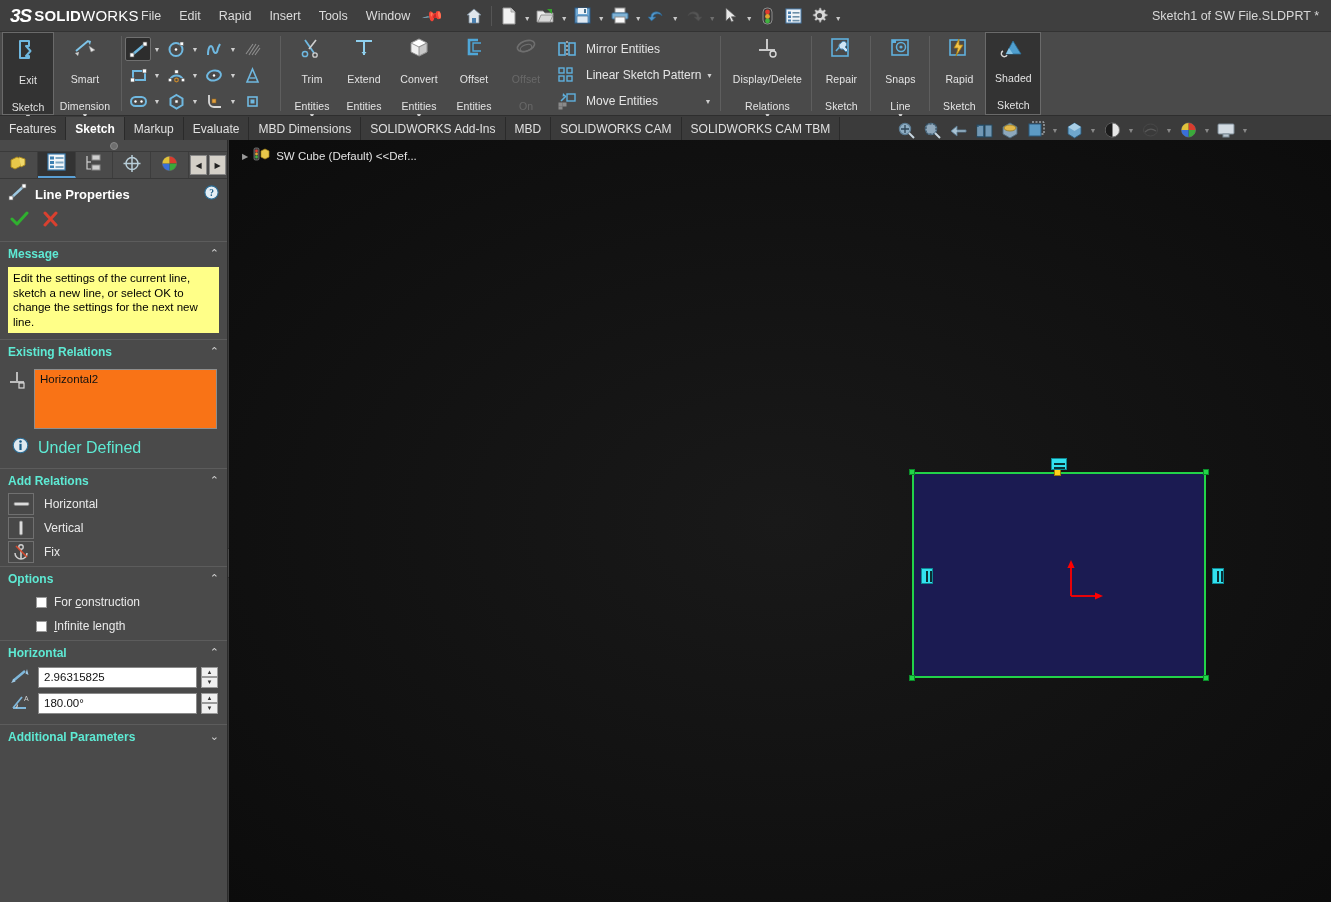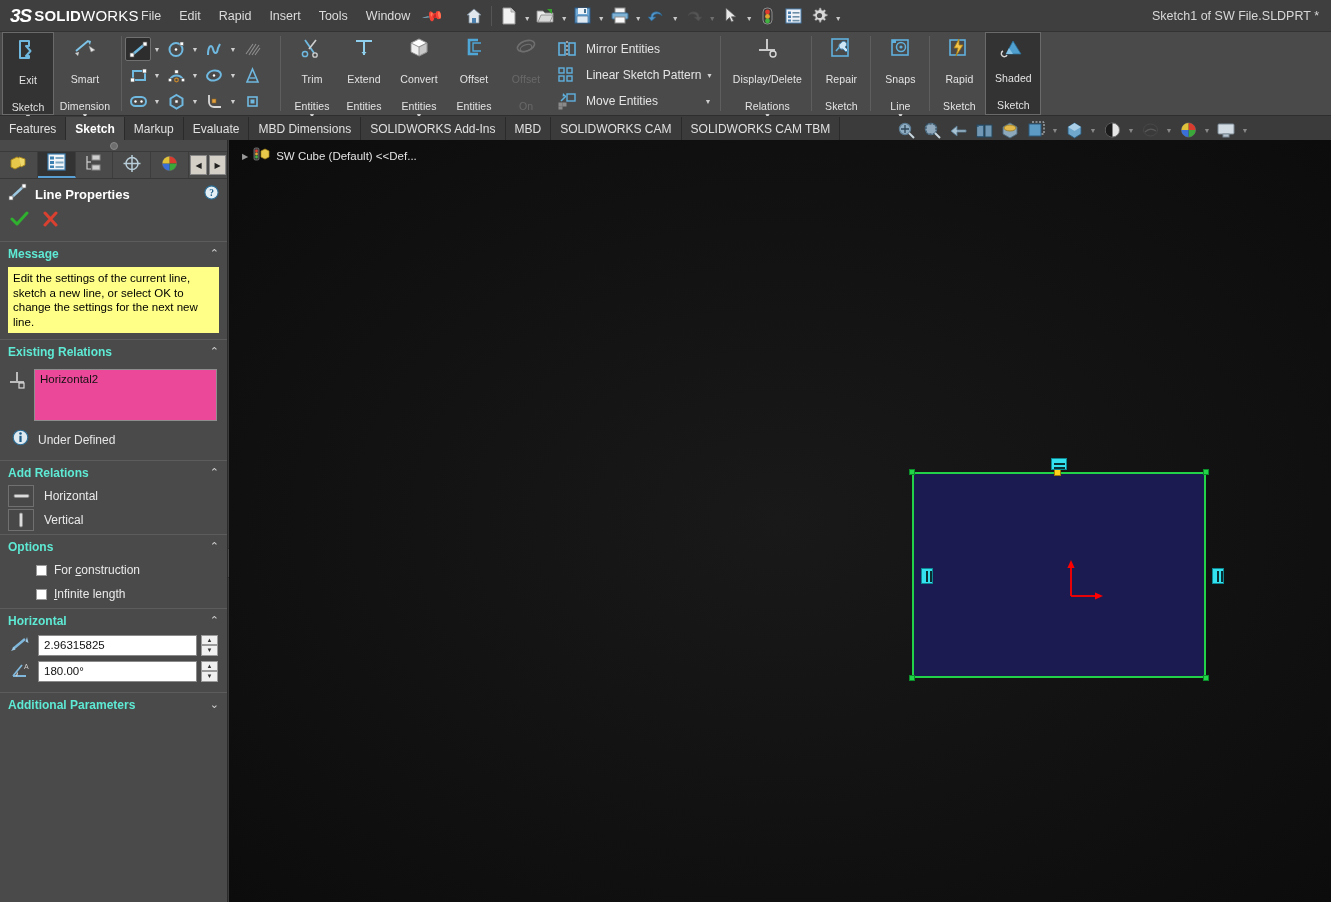--- a/index.html
+++ b/index.html
@@ -155,27 +155,27 @@
   }
   .sec-hdr .t { font-size:12px; font-weight:bold; color:#5eead4; }
   .sec-hdr .chev { margin-left:auto; font-size:11px; color:#d0d0d0; }
 
   .msgbox {
     margin:2px 8px 6px 8px; background:#ffff88; color:#000;
     font-size:11.5px; line-height:14.5px; padding:4px 5px; min-height:56px;
   }
 
   .relbox {
-    margin:2px 10px 4px 34px; background:#ec4899; height:52px;
+    margin:2px 10px 4px 34px; background:#f97316; height:60px;
     border:1px solid #8e8e8e; padding:3px 5px;
   }
   .relbox .item { font-size:11.5px; color:#111; }
 
   .statusrow { display:flex; align-items:center; padding:4px 10px 8px 12px; gap:9px; }
-  .statusrow .tx { font-size:12px; color:#e5e5e5; }
+  .statusrow .tx { font-size:16px; color:#5eead4; }
 
   .addrel-row { display:flex; align-items:center; height:24px; padding-left:8px; }
   .addrel-ico {
     width:26px; height:22px; display:flex; align-items:center; justify-content:center;
     border:1px solid #707070; background:#484848;
   }
   .addrel-lbl { font-size:12px; color:#eaeaea; padding-left:10px; }
 
   .optrow { display:flex; align-items:center; height:24px; padding-left:36px; }
   .cb { width:11px; height:11px; background:#fff; border:1px solid #9a9a9a; }
@@ -915,20 +915,31 @@
       <span class="addrel-lbl">Horizontal</span>
     </div>
     <div class="addrel-row">
       <span class="addrel-ico">
         <svg width="16" height="18" viewBox="0 0 16 18">
             <rect x="6.5" y="2" width="3" height="14" rx="1.4" fill="#dcdcdc" stroke="#8a8a8a" stroke-width=".7"></rect>
           </svg>
       </span>
       <span class="addrel-lbl">Vertical</span>
     </div>
+    <div class="addrel-row">
+      <span class="addrel-ico">
+        <svg width="19" height="18" viewBox="0 0 19 18">
+            <circle cx="9" cy="4" r="2.2" fill="none" stroke="#cfcfcf" stroke-width="1.4"></circle>
+            <line x1="9" y1="6" x2="9" y2="16" stroke="#cfcfcf" stroke-width="1.6"></line>
+            <path d="M3 10 a6 6 0 0 0 12 0" fill="none" stroke="#cfcfcf" stroke-width="1.5"></path>
+            <path d="M4 3 L15 14" stroke="#d84a2e" stroke-width="1.6"></path>
+          </svg>
+      </span>
+      <span class="addrel-lbl">Fix</span>
+    </div>
 
     <div class="sec-hdr">
       <span class="t">Options</span>
       <span class="chev">⌃</span>
     </div>
     <div class="optrow">
       <span class="cb"></span>
       <span class="optlbl"><span>For </span><u>c</u><span>onstruction</span></span>
     </div>
     <div class="optrow">

